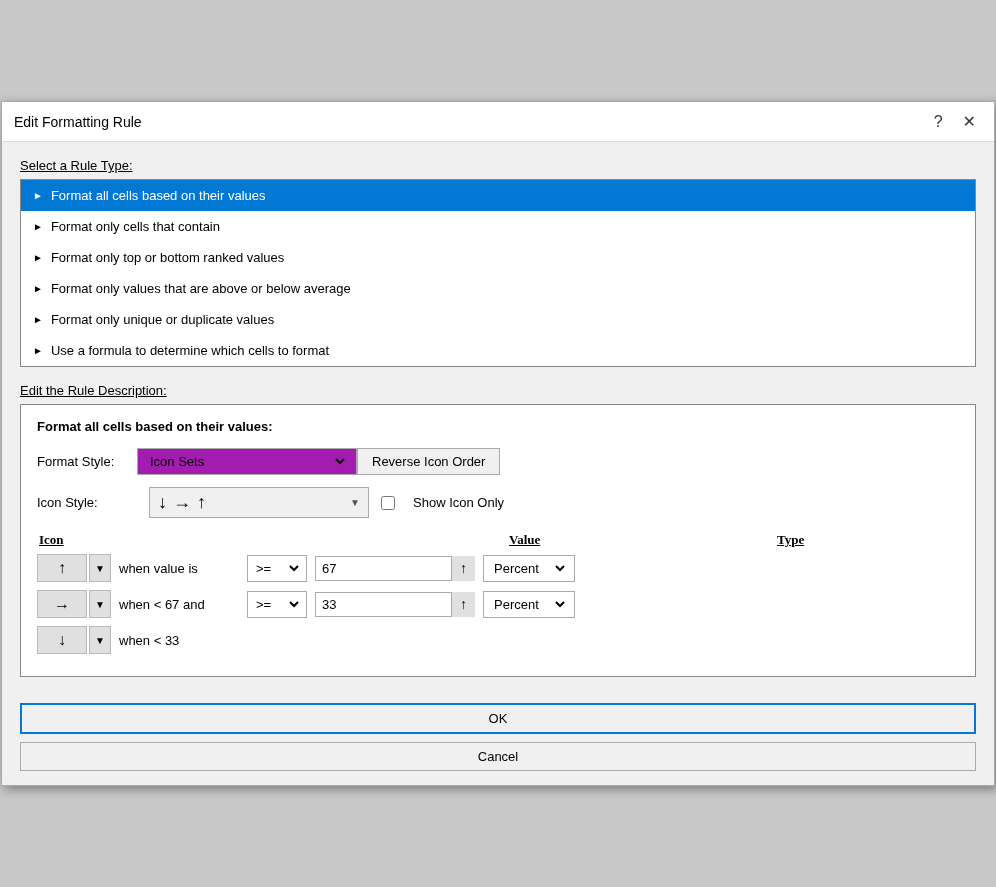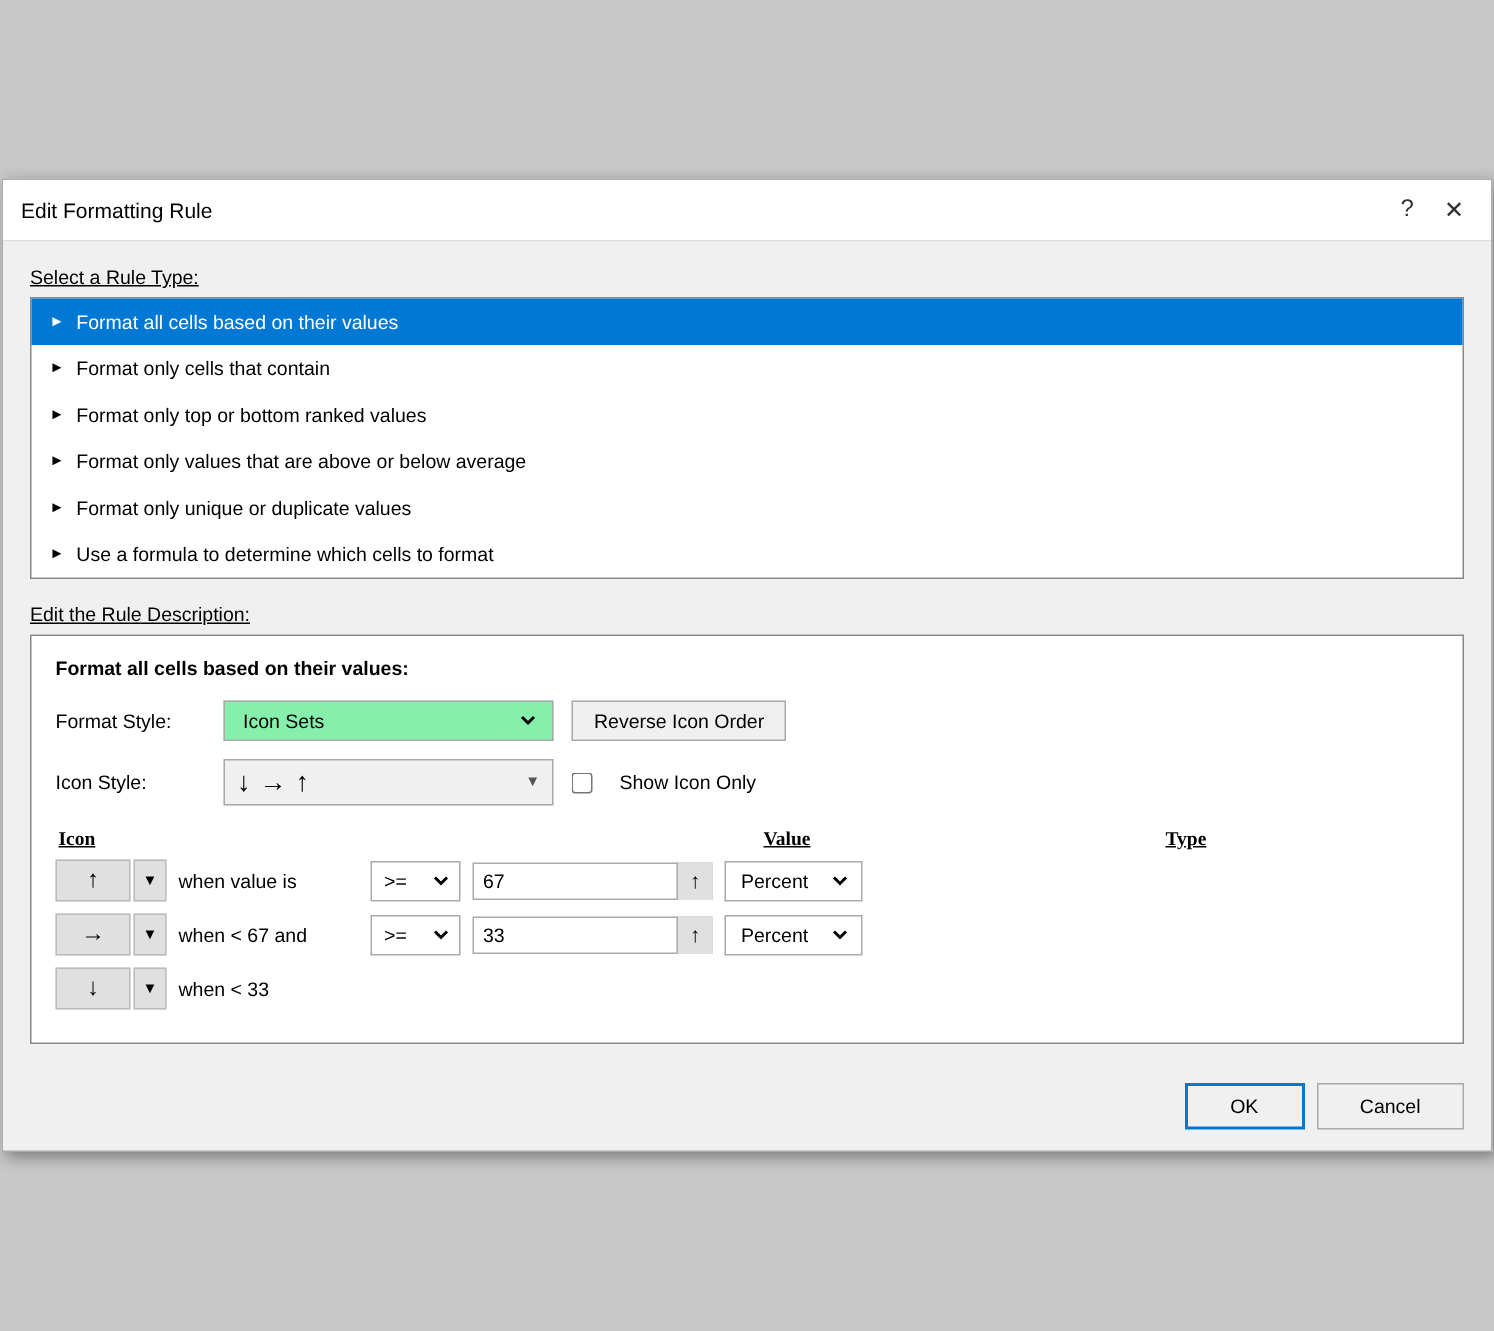--- a/index.html
+++ b/index.html
@@ -76,30 +76,29 @@
       padding: 14px 16px;
     }
     .desc-title {
       font-weight: bold;
       margin-bottom: 14px;
       font-size: 13px;
     }
     .format-style-row {
       display: flex;
       align-items: center;
-      gap: 12px;
       margin-bottom: 12px;
     }
     .field-label {
       min-width: 100px;
       font-size: 13px;
     }
     .select-box {
       border: 1px solid #aaa;
-      background: #86efac;
+      background: #a21caf;
       padding: 4px 8px;
       font-size: 13px;
       display: flex;
       align-items: center;
       justify-content: space-between;
       min-width: 220px;
       cursor: pointer;
     }
     .select-box select {
       border: none;
@@ -260,20 +259,21 @@
       border: none;
       background: transparent;
       font-size: 13px;
       outline: none;
     }
     .dialog-footer {
       display: flex;
       justify-content: flex-end;
       gap: 8px;
       padding: 10px 18px 14px;
+      flex-direction: column;
     }
     .footer-btn {
       border: 1px solid #aaa;
       background: #f0f0f0;
       padding: 6px 28px;
       font-size: 13px;
       cursor: pointer;
       min-width: 80px;
     }
     .footer-btn.primary {

